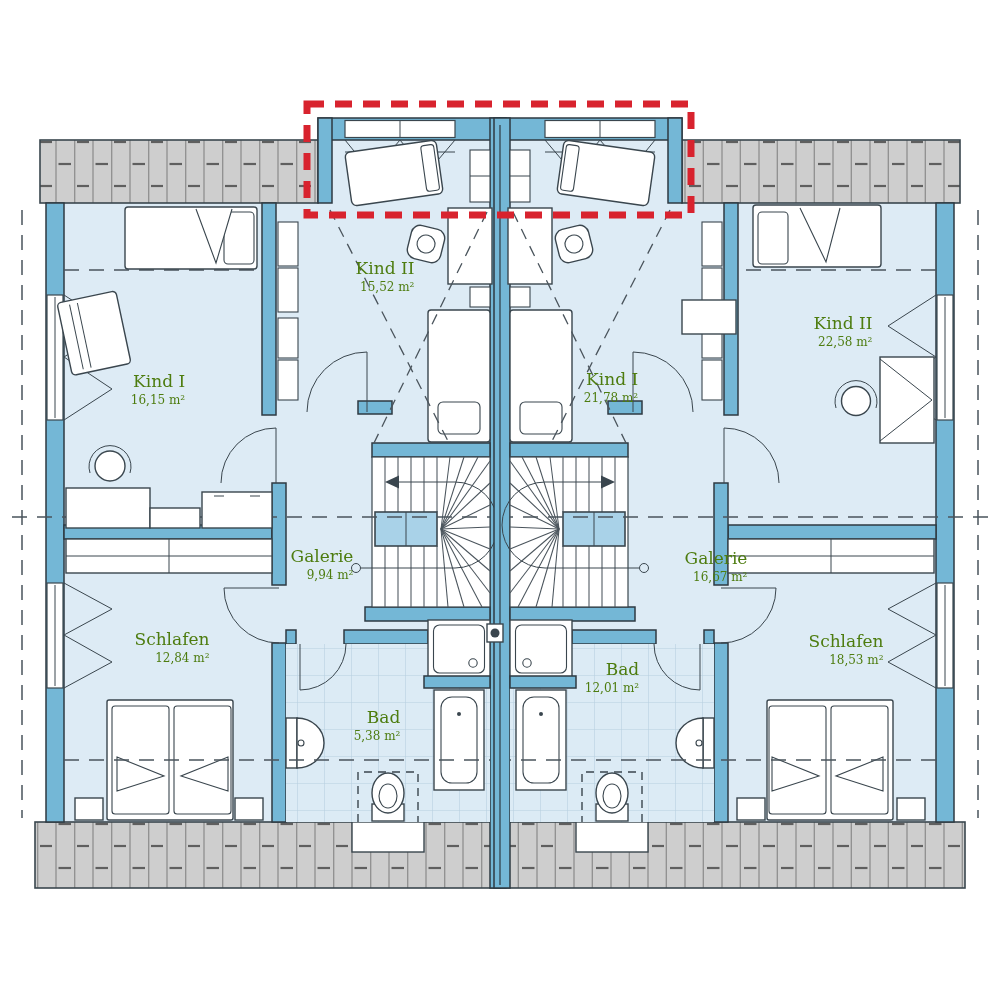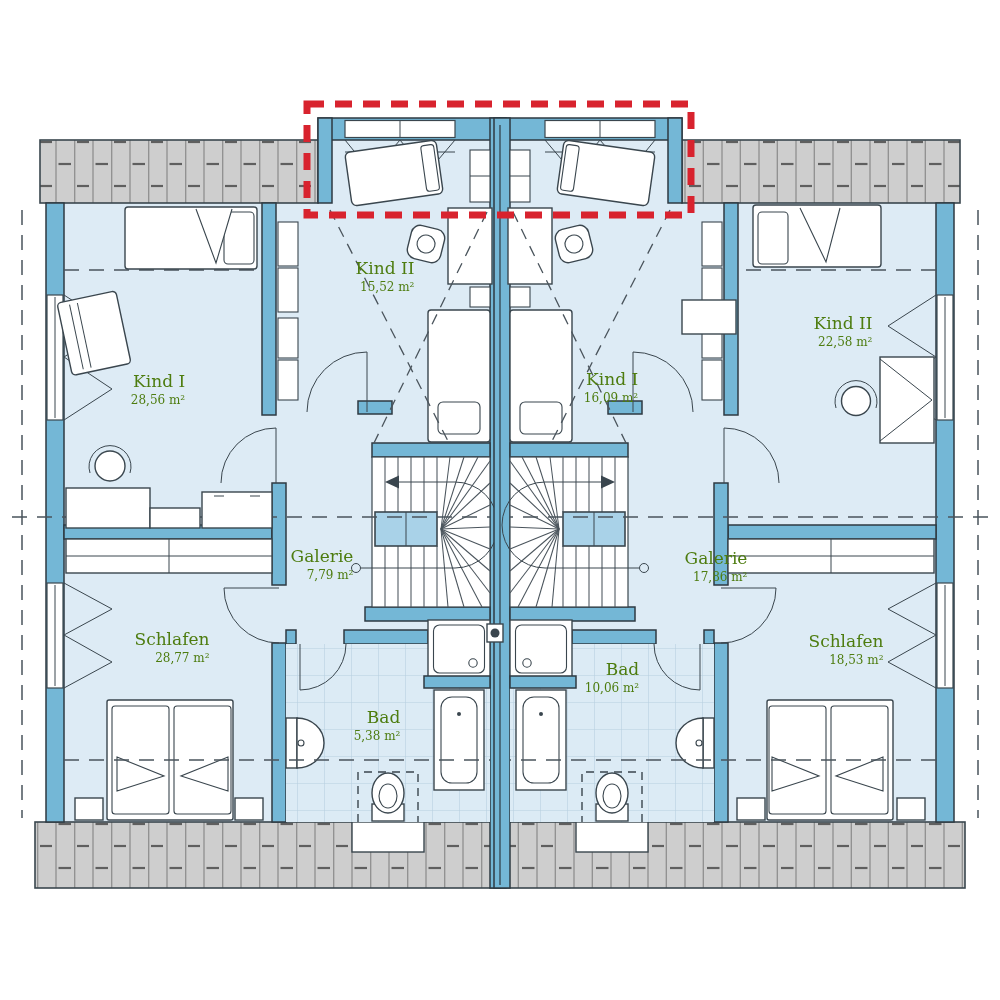--- a/index.html
+++ b/index.html
@@ -276,51 +276,51 @@
       <path class="thin" d="M 836,408 A 21 21 0 1 1 876,408"></path>
     </g>
     <rect class="fu" x="682" y="300" width="54" height="34"></rect>
   </g>
 
   <rect x="307" y="104" width="384" height="111" fill="none" stroke="#d8232e" stroke-width="7" stroke-dasharray="17 11"></rect>
 </svg>
 
 <div class="room-label" style="left:158px;top:390px">
   <span>Kind I</span>
-  <span class="area">28,56 m²</span>
+  <span class="area">16,15 m²</span>
 </div>
 <div class="room-label" style="left:385px;top:277px">
   <span>Kind II</span>
   <span class="area">15,52 m²</span>
 </div>
 <div class="room-label" style="left:322px;top:565px">
   <span>Galerie</span>
-  <span class="area">7,79 m²</span>
+  <span class="area">9,94 m²</span>
 </div>
 <div class="room-label" style="left:172px;top:648px">
   <span>Schlafen</span>
-  <span class="area">28,77 m²</span>
+  <span class="area">12,84 m²</span>
 </div>
 <div class="room-label" style="left:377px;top:726px">
   <span>Bad</span>
   <span class="area">5,38 m²</span>
 </div>
 <div class="room-label" style="left:611px;top:388px">
   <span>Kind I</span>
-  <span class="area">16,09 m²</span>
+  <span class="area">21,78 m²</span>
 </div>
 <div class="room-label" style="left:843px;top:332px">
   <span>Kind II</span>
   <span class="area">22,58 m²</span>
 </div>
 <div class="room-label" style="left:716px;top:567px">
   <span>Galerie</span>
-  <span class="area">17,86 m²</span>
+  <span class="area">16,67 m²</span>
 </div>
 <div class="room-label" style="left:846px;top:650px">
   <span>Schlafen</span>
   <span class="area">18,53 m²</span>
 </div>
 <div class="room-label" style="left:612px;top:678px">
   <span>Bad</span>
-  <span class="area">10,06 m²</span>
+  <span class="area">12,01 m²</span>
 </div>
 </div>
 
 </body></html>

